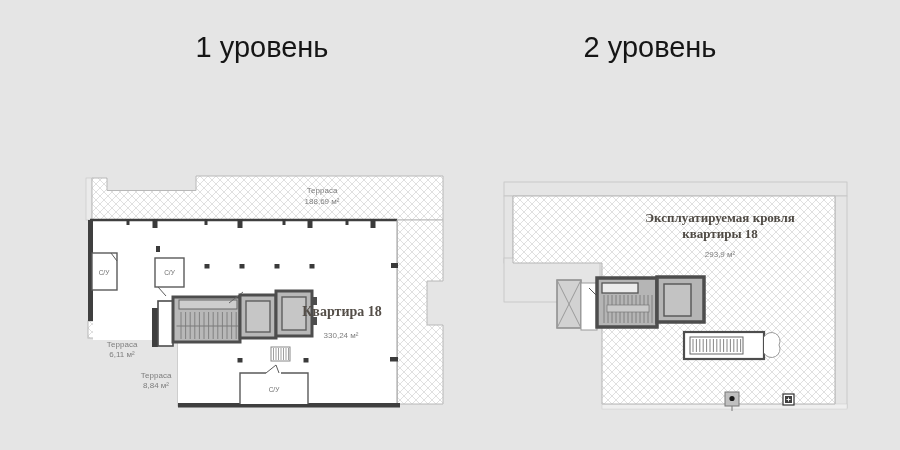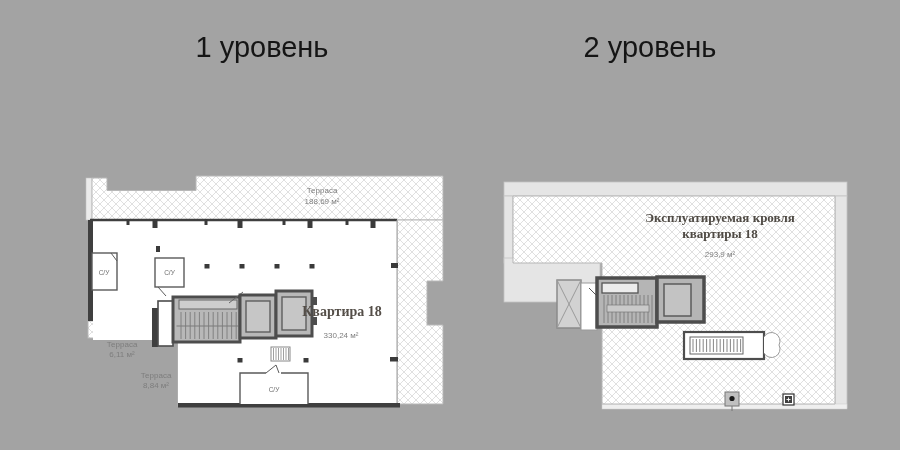--- a/index.html
+++ b/index.html
@@ -1,16 +1,16 @@
 <!DOCTYPE html>
 <html><head>
 <meta charset="utf-8">
 <style>
   html,body{margin:0;padding:0;background:#ffffff;}
-  .stage{position:relative;width:900px;height:450px;background:#a3a3a3;overflow:hidden;}
+  .stage{position:relative;width:900px;height:450px;background:#e5e5e5;overflow:hidden;}
   svg{display:block;}
   .title{font:29px "Liberation Sans", sans-serif;fill:#151515;}
   .lbl-gray{font:8px "Liberation Sans", sans-serif;fill:#7d7d7d;}
   .lbl-serif{font:600 14px "Liberation Serif", serif;fill:#544e48;}
   .lbl-serif-sm{font:700 13px "Liberation Serif", serif;fill:#4f4a44;}
   .lbl-su{font:6.5px "Liberation Sans", sans-serif;fill:#6e6e6e;}
   text{text-anchor:middle;}
 </style>
 </head>
 <body>

